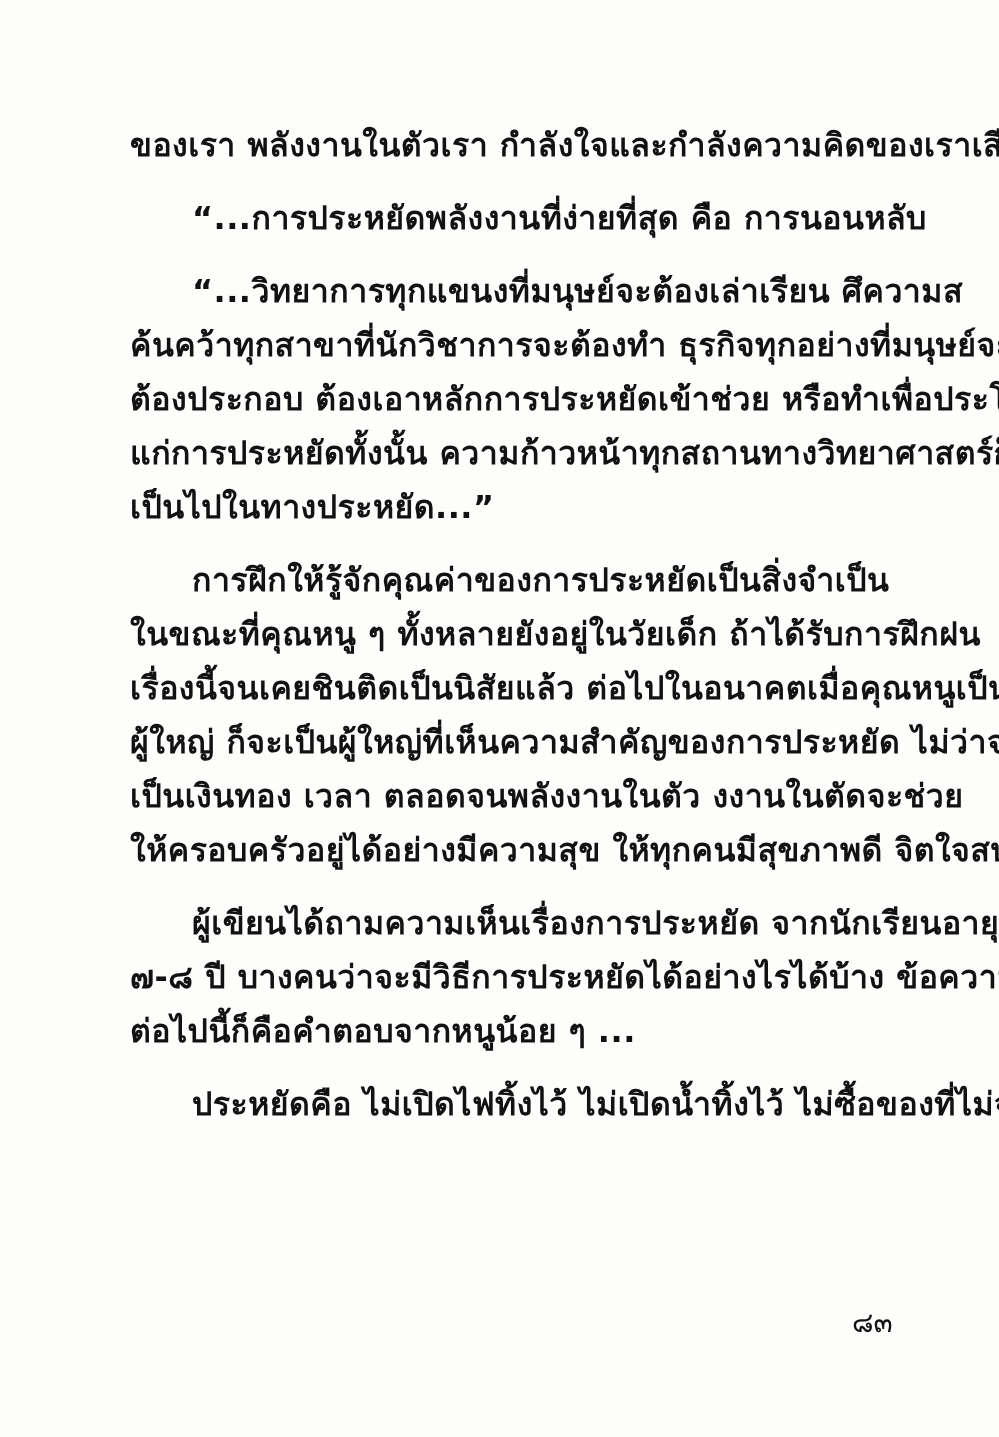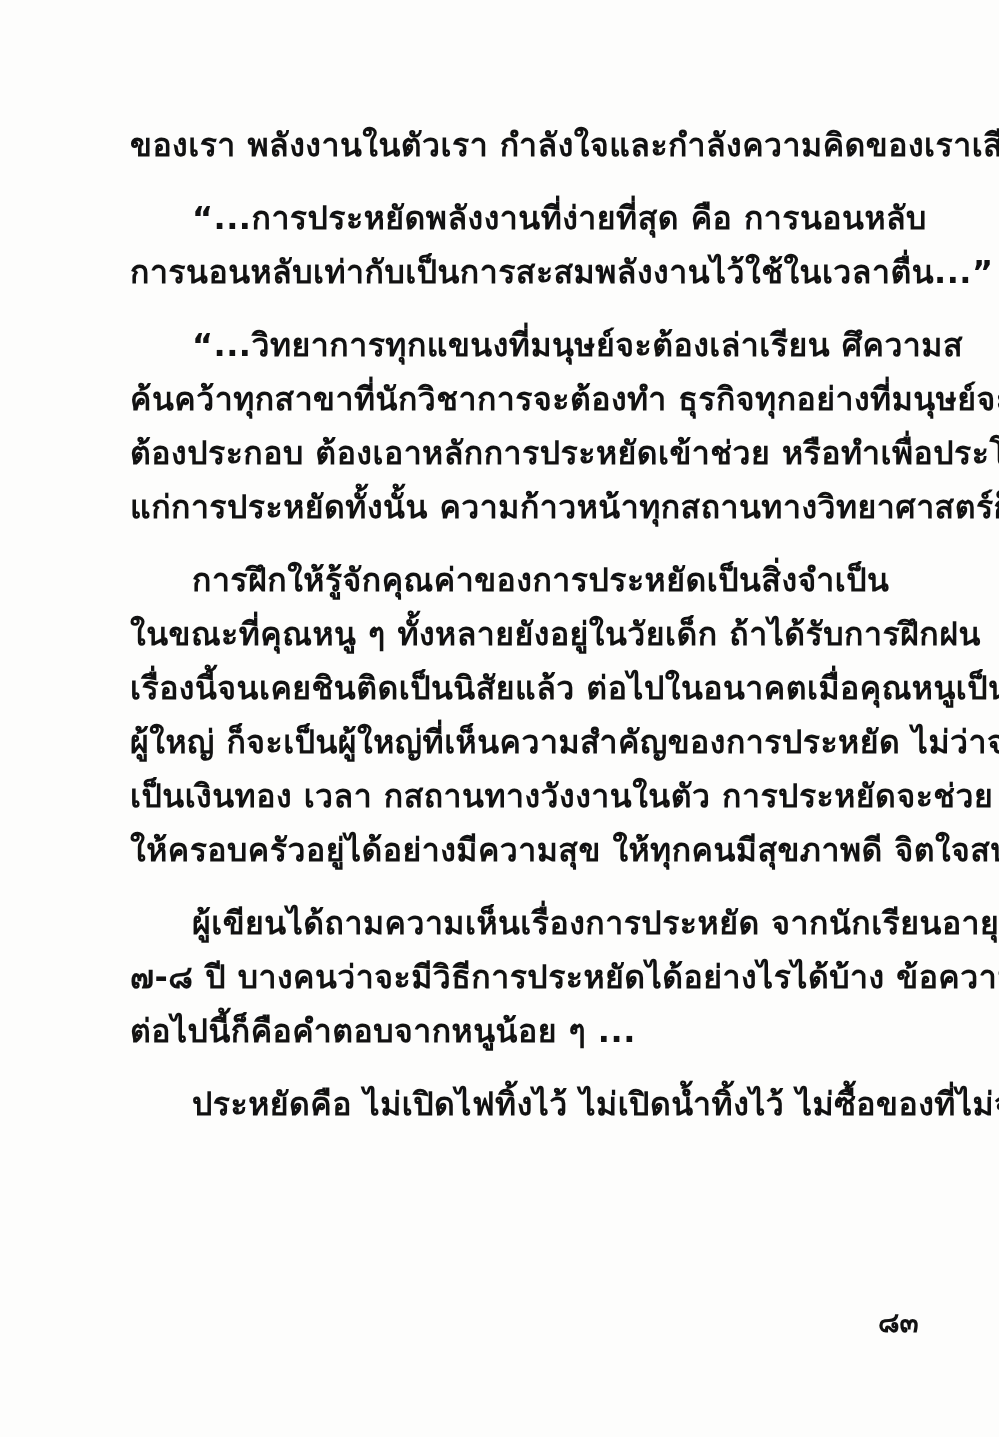--- a/index.html
+++ b/index.html
@@ -30,50 +30,50 @@
     line-height: 54px;
     white-space: nowrap;
     letter-spacing: 0.5px;
   }
   .paragraph.indent .line:first-child {
     padding-left: 62px;
   }
   .page-number {
     position: absolute;
     top: 1300px;
-    left: 878px;
+    left: 852px;
     font-size: 28px;
-    font-weight: 700;
+    font-weight: 400;
     color: #121212;
   }
 </style>
 </head>
 <body>
 
 <div class="page">
   <div class="text-block" id="paragraphs-container">
       <div class="paragraph">
         <div class="line">ของเรา พลังงานในตัวเรา กำลังใจและกำลังความคิดของเราเสียไป</div>
       </div>
       <div class="paragraph indent">
         <div class="line">“...การประหยัดพลังงานที่ง่ายที่สุด คือ การนอนหลับ</div>
-        <div class="line">การนอนหลับเท่ากับเป็นการสะสมพลังงานไว้ใช้ในเวลาตื่น...”</div>
       </div>
       <div class="paragraph indent">
         <div class="line">“...วิทยาการทุกแขนงที่มนุษย์จะต้องเล่าเรียน ศึความส</div>
         <div class="line">ค้นคว้าทุกสาขาที่นักวิชาการจะต้องทำ ธุรกิจทุกอย่างที่มนุษย์จะ</div>
         <div class="line">ต้องประกอบ ต้องเอาหลักการประหยัดเข้าช่วย หรือทำเพื่อประโยชน์</div>
         <div class="line">แก่การประหยัดทั้งนั้น ความก้าวหน้าทุกสถานทางวิทยาศาสตร์ก็</div>
+        <div class="line">เป็นไปในทางประหยัด...”</div>
       </div>
       <div class="paragraph indent">
         <div class="line">การฝึกให้รู้จักคุณค่าของการประหยัดเป็นสิ่งจำเป็น</div>
         <div class="line">ในขณะที่คุณหนู ๆ ทั้งหลายยังอยู่ในวัยเด็ก ถ้าได้รับการฝึกฝน</div>
         <div class="line">เรื่องนี้จนเคยชินติดเป็นนิสัยแล้ว ต่อไปในอนาคตเมื่อคุณหนูเป็น</div>
         <div class="line">ผู้ใหญ่ ก็จะเป็นผู้ใหญ่ที่เห็นความสำคัญของการประหยัด ไม่ว่าจะ</div>
-        <div class="line">เป็นเงินทอง เวลา กสถานทางวังงานในตัว การประหยัดจะช่วย</div>
+        <div class="line">เป็นเงินทอง เวลา ตลอดจนพลังงานในตัว งงานในตัดจะช่วย</div>
         <div class="line">ให้ครอบครัวอยู่ได้อย่างมีความสุข ให้ทุกคนมีสุขภาพดี จิตใจสบาย</div>
       </div>
       <div class="paragraph indent">
         <div class="line">ผู้เขียนได้ถามความเห็นเรื่องการประหยัด จากนักเรียนอายุ</div>
         <div class="line">๗-๘ ปี บางคนว่าจะมีวิธีการประหยัดได้อย่างไรได้บ้าง ข้อความ</div>
         <div class="line">ต่อไปนี้ก็คือคำตอบจากหนูน้อย ๆ ...</div>
       </div>
       <div class="paragraph indent">
         <div class="line">ประหยัดคือ ไม่เปิดไฟทิ้งไว้ ไม่เปิดน้ำทิ้งไว้ ไม่ซื้อของที่ไม่จำเป็น</div>
       </div>

